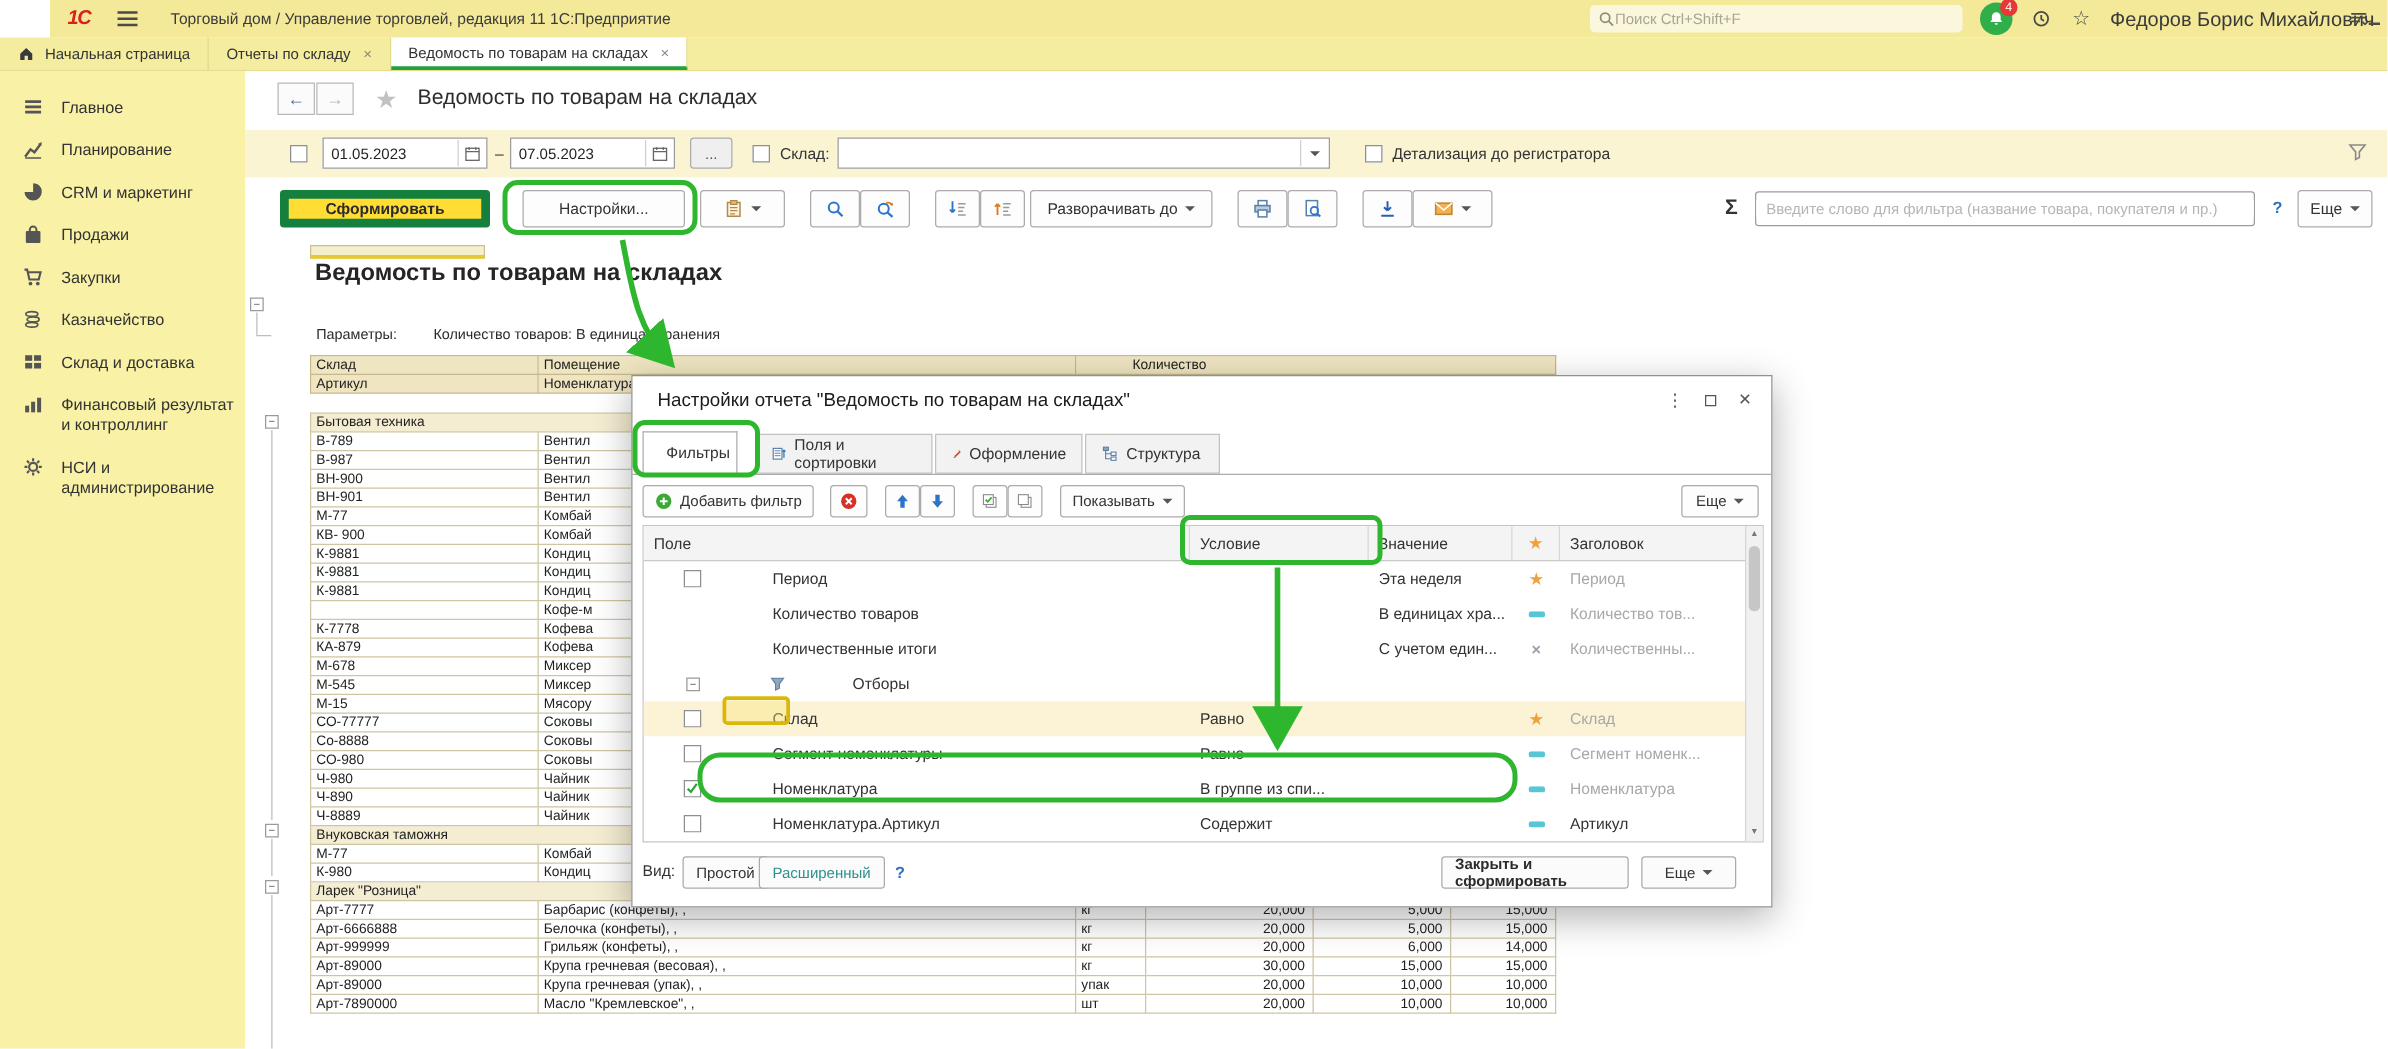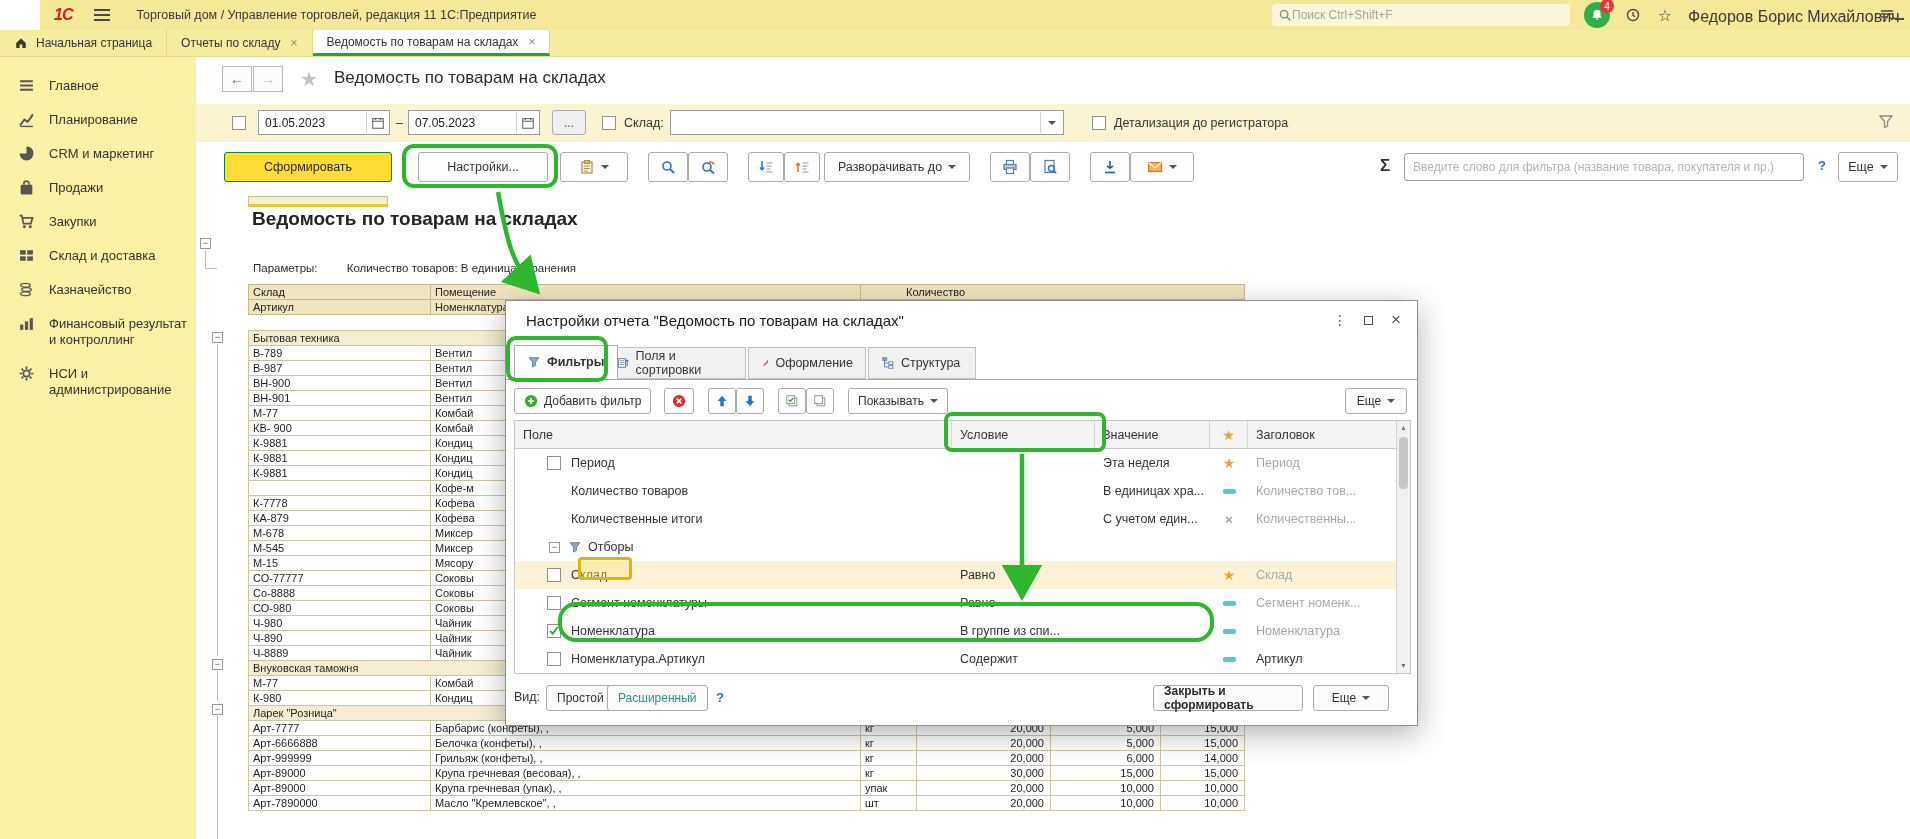--- a/index.html
+++ b/index.html
@@ -65,21 +65,21 @@
   .lbl { position:absolute; top:12px; font-size:12.5px; color:#333; }
   .dotsbtn { position:absolute; top:6px; width:34px; height:25px; background:#EFEFEF; border:1px solid #ABABAB;
     border-radius:3px; display:flex; align-items:center; justify-content:center; color:#555; cursor:pointer; }
   .car { width:0; height:0; border:4px solid transparent; border-top-color:#555; margin-top:4px; }
 
   
   .toolbar { position:absolute; left:0; top:93px; width:100%; height:36px; background:#fff; }
   .btn { position:absolute; top:2px; height:30px; background:#FDFDFD; border:1px solid #ABABAB; border-radius:3px;
     display:flex; align-items:center; justify-content:center; font-size:12.5px; color:#333; cursor:pointer; gap:6px; padding:0 10px; }
   .btn.icon-only { padding:0; }
-  .ybtn { background:#FFDD35; border:1px solid #15803d; font-weight:normal; color:#2B2B2B; }
+  .ybtn { background:#FFDD35; border:7px solid #15803d; font-weight:bold; color:#2B2B2B; }
   .sigma { position:absolute; top:6px; font-size:17px; font-weight:bold; color:#333; }
   .flt-input { position:absolute; top:3px; height:28px; border:1px solid #9C9C9C; border-radius:3px; background:#fff;
     display:flex; align-items:center; }
   .flt-input input { border:none; outline:none; width:100%; padding:0 8px; font-size:12px; color:#444; font-family:inherit; }
   .flt-input input::placeholder { color:#B5B5B5; }
   .help { position:absolute; top:8px; color:#2F6FBF; font-weight:bold; font-size:13px; }
 
   
   .report { position:absolute; left:0; top:133px; right:0; bottom:0; }
   .expbox { position:absolute; width:11px; height:11px; border:1px solid #9A9A9A; background:#fff; font-size:9px;
@@ -111,21 +111,21 @@
   .dtab.active { background:#fff; border:1px solid #ABABAB; border-bottom:1px solid #fff; height:34px; z-index:2; }
   .dlg-body { position:absolute; left:0; top:78px; right:0; bottom:0; border-top:1px solid #ABABAB; }
   .dbtn { position:absolute; top:8px; height:26px; background:#FDFDFD; border:1px solid #ABABAB; border-radius:3px;
     display:flex; align-items:center; justify-content:center; gap:6px; font-size:12px; color:#333; padding:0 9px; cursor:pointer; }
   .dgrid { position:absolute; left:8px; top:40px; width:897px; height:254px; border:1px solid #C6C6C6; font-size:12.5px; }
   .dg-head { position:absolute; left:0; top:0; height:28px; width:883px; background:#F4F4F4; border-bottom:1px solid #C9C9C9;
     display:flex; }
   .dg-head .hc { display:flex; align-items:center; padding-left:8px; border-right:1px solid #D8D8D8; color:#333; }
   .dg-rows { position:absolute; left:0; top:28px; width:883px; }
   .dg-row { position:absolute; left:0; width:100%; display:flex; align-items:center; cursor:pointer; }
-  .dg-cell { flex:none; display:flex; align-items:center; overflow:hidden; white-space:nowrap; }
+  .dg-cell { flex:none; display:flex; align-items:center; overflow:hidden; white-space:nowrap;gap:47px; }
   .gray { color:#A8A8A8; }
   .chip { width:13px; height:5px; border-radius:2px; background:#58C7D4; display:inline-block; }
   .flagx { color:#98A2AB; font-weight:bold; font-size:13px; }
   .fstar { color:#F0A23A; font-size:14px; }
   .dcb { width:14px; height:14px; border:1px solid #8F8F8F; background:#fff; margin:0 10px 0 12px; flex:none;
     display:flex; align-items:center; justify-content:center; }
   .scroll { position:absolute; right:0; top:0; width:14px; height:252px; background:#F1F1F1; border-left:1px solid #D5D5D5; }
   .scroll .thumb { position:absolute; left:2px; top:16px; width:9px; height:52px; background:#C6C6C6; border-radius:4px; }
   .scroll .ar { position:absolute; left:0; width:13px; height:12px; font-size:7px; color:#777; text-align:center; line-height:12px; }
   .dlg-footer { position:absolute; left:0; bottom:12px; width:100%; height:28px; }
@@ -262,37 +262,37 @@
             <path d="M1.5 2.5h2l1.7 7.5h7l1.4-5.5H4.2" fill="none" stroke="currentColor" stroke-width="1.6"></path>
             <circle cx="6" cy="13" r="1.4" fill="currentColor"></circle>
             <circle cx="11.5" cy="13" r="1.4" fill="currentColor"></circle>
           </svg>
         </span>
         <span>Закупки</span>
       </div>
       <div class="side-item">
         <span class="icon icon">
           <svg viewBox="0 0 16 16">
+            <ellipse cx="7" cy="4" rx="4.5" ry="1.8" fill="none" stroke="currentColor" stroke-width="1.3"></ellipse>
+            <ellipse cx="8" cy="8" rx="4.5" ry="1.8" fill="none" stroke="currentColor" stroke-width="1.3"></ellipse>
+            <ellipse cx="7" cy="12" rx="4.5" ry="1.8" fill="none" stroke="currentColor" stroke-width="1.3"></ellipse>
+          </svg>
+        </span>
+        <span>Казначейство</span>
+      </div>
+      <div class="side-item">
+        <span class="icon icon">
+          <svg viewBox="0 0 16 16">
             <rect x="2" y="3" width="5.3" height="4.2" fill="currentColor"></rect>
             <rect x="8.7" y="3" width="5.3" height="4.2" fill="currentColor"></rect>
             <rect x="2" y="8.8" width="5.3" height="4.2" fill="currentColor"></rect>
             <rect x="8.7" y="8.8" width="5.3" height="4.2" fill="currentColor"></rect>
           </svg>
         </span>
         <span>Склад и доставка</span>
-      </div>
-      <div class="side-item">
-        <span class="icon icon">
-          <svg viewBox="0 0 16 16">
-            <ellipse cx="7" cy="4" rx="4.5" ry="1.8" fill="none" stroke="currentColor" stroke-width="1.3"></ellipse>
-            <ellipse cx="8" cy="8" rx="4.5" ry="1.8" fill="none" stroke="currentColor" stroke-width="1.3"></ellipse>
-            <ellipse cx="7" cy="12" rx="4.5" ry="1.8" fill="none" stroke="currentColor" stroke-width="1.3"></ellipse>
-          </svg>
-        </span>
-        <span>Казначейство</span>
       </div>
       <div class="side-item">
         <span class="icon icon">
           <svg viewBox="0 0 16 16">
             <rect x="2" y="9" width="3" height="5" fill="currentColor"></rect>
             <rect x="6.5" y="6" width="3" height="8" fill="currentColor"></rect>
             <rect x="11" y="3" width="3" height="11" fill="currentColor"></rect>
           </svg>
         </span>
         <span>Финансовый результат и контроллинг</span>
@@ -749,21 +749,21 @@
 
 <div class="dialog">
   <span class="dlg-title">Настройки отчета "Ведомость по товарам на складах"</span>
   <span class="dlg-win" style="right:66px">⋮</span>
   <span class="dlg-win" style="right:38px">
       <span class="restsq" style="border-color:#555"></span>
     </span>
   <span class="dlg-win" style="right:10px; font-size:17px">×</span>
 
   <div class="dlg-tabs" id="dlgtabs">
-      <div class="dtab active" style="left: 8px; width: 104px; font-weight: bold;">
+      <div class="dtab active" style="left: 8px; width: 76px;">
         <span class="icon i14">
           <svg viewBox="0 0 16 16">
             <path d="M2.5 3h11L9.8 8.2V12l-3.6 1.8V8.2z" fill="#8FA6BC" stroke="#5A7FA8" stroke-width="1"></path>
           </svg>
         </span>
         <span>Фильтры</span>
       </div>
       <div class="dtab" style="left: 98px; width: 142px;">
         <span class="icon i14">
           <svg viewBox="0 0 16 16">

